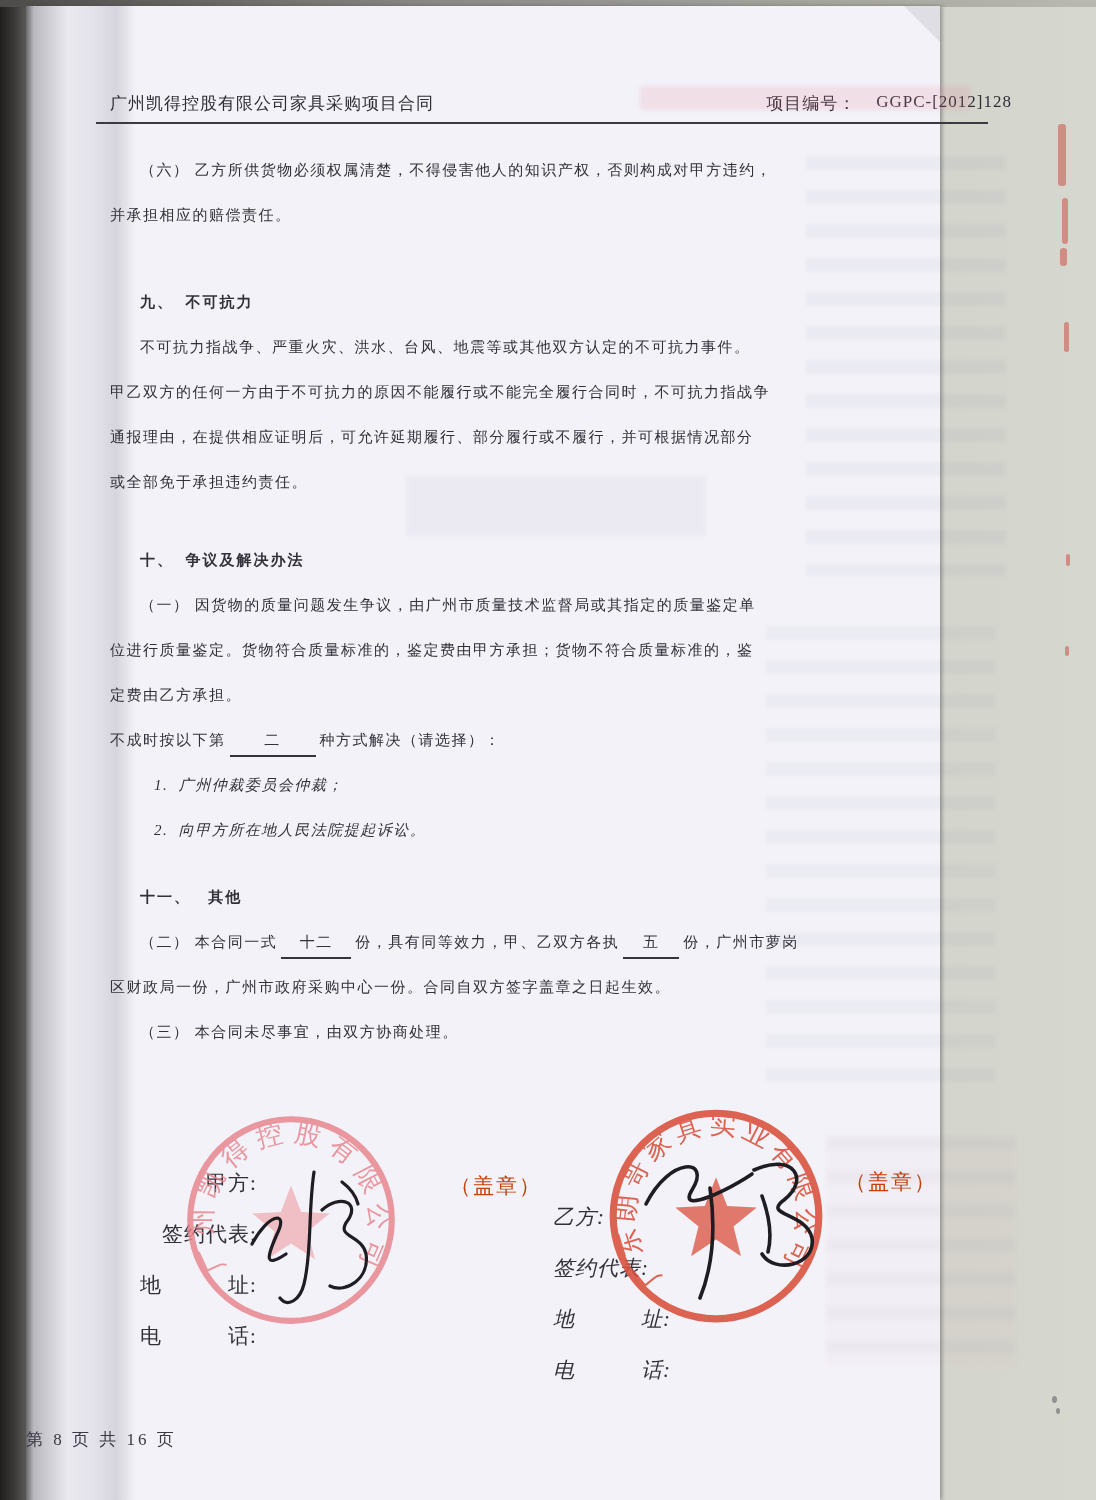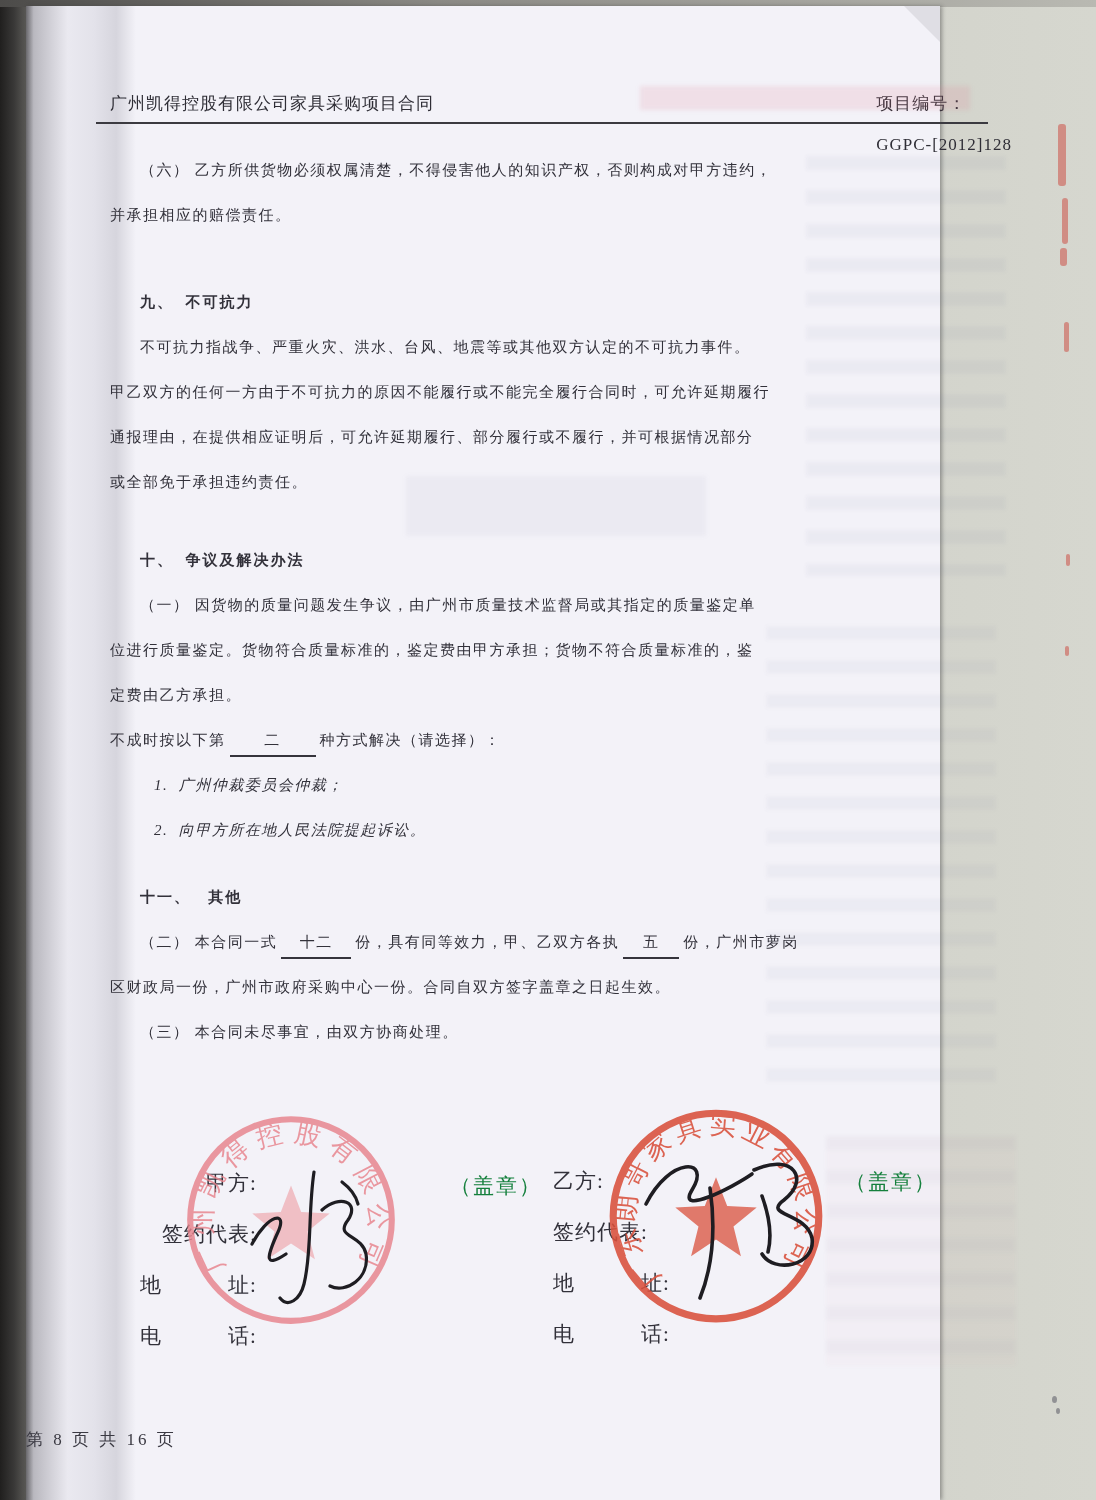--- a/index.html
+++ b/index.html
@@ -16,38 +16,38 @@
     background:#f3f2f8;
     box-shadow:2px 0 4px rgba(60,60,60,.45);
   }
   .curl{position:absolute;left:0;top:0;width:110px;height:1494px;
     background:linear-gradient(90deg,#69686c 0%,#b9b8bf 7%,#eae9f0 38%,#e3e2ea 62%,#d6d5dd 82%,#f3f2f8 100%);}
   .fold{position:absolute;right:0;top:0;width:0;height:0;
     border-top:36px solid #d9d8de;border-left:36px solid transparent;opacity:.8;}
   
   .header{position:absolute;left:84px;top:86px;width:902px;display:flex;justify-content:space-between;align-items:baseline;
     font-size:17px;color:#2f2e36;letter-spacing:1px;}
-  .h-proj{display:flex;gap:20px;flex-direction:column;}
+  .h-proj{display:flex;gap:20px;}
   .header-rule{position:absolute;left:70px;top:116px;width:892px;height:2px;background:#3b3a40;}
   
   .content{position:absolute;left:84px;top:142px;width:892px;font-size:15px;color:#32313a;letter-spacing:1.5px;z-index:2;}
   .tline{height:45px;line-height:45px;white-space:pre;}
   .ind{padding-left:30px;}
   .ind2{padding-left:44px;font-style:italic;}
   .head{font-weight:700;letter-spacing:2px;}
   .sp{width:100%;}
   .fill{display:inline-block;min-width:86px;text-align:center;border-bottom:2px solid #35343c;line-height:30px;margin:0 4px;}
   .fill.w70{min-width:70px;}
   .fill.w56{min-width:56px;}
   
   .sigcol{position:absolute;font-size:21px;color:#32313a;letter-spacing:1px;z-index:2;}
   .sig-a{left:114px;top:1162px;text-align:right;}
-  .sig-b{left:527px;top:1160px;}
+  .sig-b{left:527px;top:1196px;font-style:italic;}
   .sigrow{height:51px;line-height:31px;white-space:pre;}
-  .seal{position:absolute;font-size:21px;color:#15803d;letter-spacing:2px;z-index:2;}
+  .seal{position:absolute;font-size:21px;color:#c2410c;letter-spacing:2px;z-index:2;}
   .seal-a{left:424px;top:1166px;}
   .seal-b{left:819px;top:1162px;}
   
   .stamp{position:absolute;z-index:3;}
   .stamp-a{left:153px;top:1100px;opacity:.82;}
   .stamp-b{left:576px;top:1094px;opacity:.88;}
   .handsign{position:absolute;z-index:4;}
   .sign-a{left:196px;top:1146px;}
   .sign-b{left:586px;top:1120px;}
   
@@ -93,21 +93,21 @@
     </div>
     <div class="header-rule"></div>
 
     <div class="content">
       <div class="tline ind">（六） 乙方所供货物必须权属清楚，不得侵害他人的知识产权，否则构成对甲方违约，</div>
       <div class="tline">并承担相应的赔偿责任。</div>
 
       <div class="sp" style="height:42px"></div>
       <div class="tline head ind">九、  不可抗力</div>
       <div class="tline ind">不可抗力指战争、严重火灾、洪水、台风、地震等或其他双方认定的不可抗力事件。</div>
-      <div class="tline">甲乙双方的任何一方由于不可抗力的原因不能履行或不能完全履行合同时，可允许延期履行</div>
+      <div class="tline">甲乙双方的任何一方由于不可抗力的原因不能履行或不能完全履行合同时，不可抗力指战争</div>
       <div class="tline">通报理由，在提供相应证明后，可允许延期履行、部分履行或不履行，并可根据情况部分</div>
       <div class="tline">或全部免于承担违约责任。</div>
 
       <div class="sp" style="height:33px"></div>
       <div class="tline head ind">十、  争议及解决办法</div>
       <div class="tline ind">（一） 因货物的质量问题发生争议，由广州市质量技术监督局或其指定的质量鉴定单</div>
       <div class="tline">位进行质量鉴定。货物符合质量标准的，鉴定费由甲方承担；货物不符合质量标准的，鉴</div>
       <div class="tline">定费由乙方承担。</div>
       <div class="tline"><span>不成时按以下第</span><span class="fill">二</span><span>种方式解决（请选择）：</span></div>
       <div class="tline ind2">1.  广州仲裁委员会仲裁；</div>

